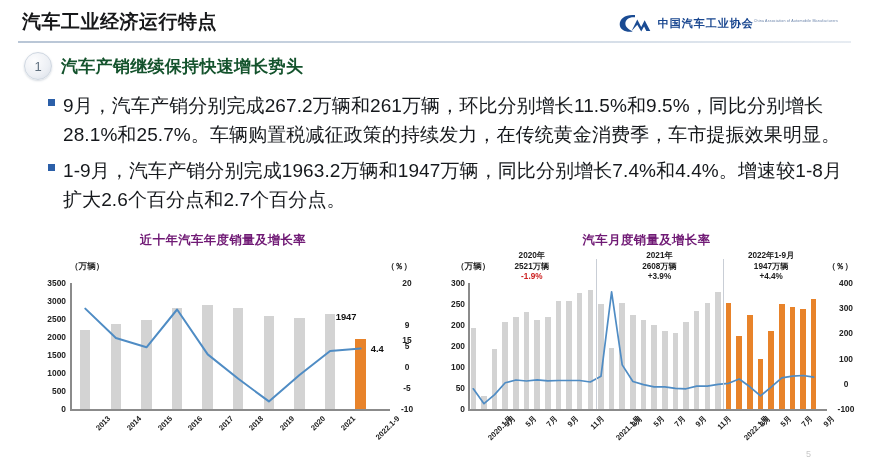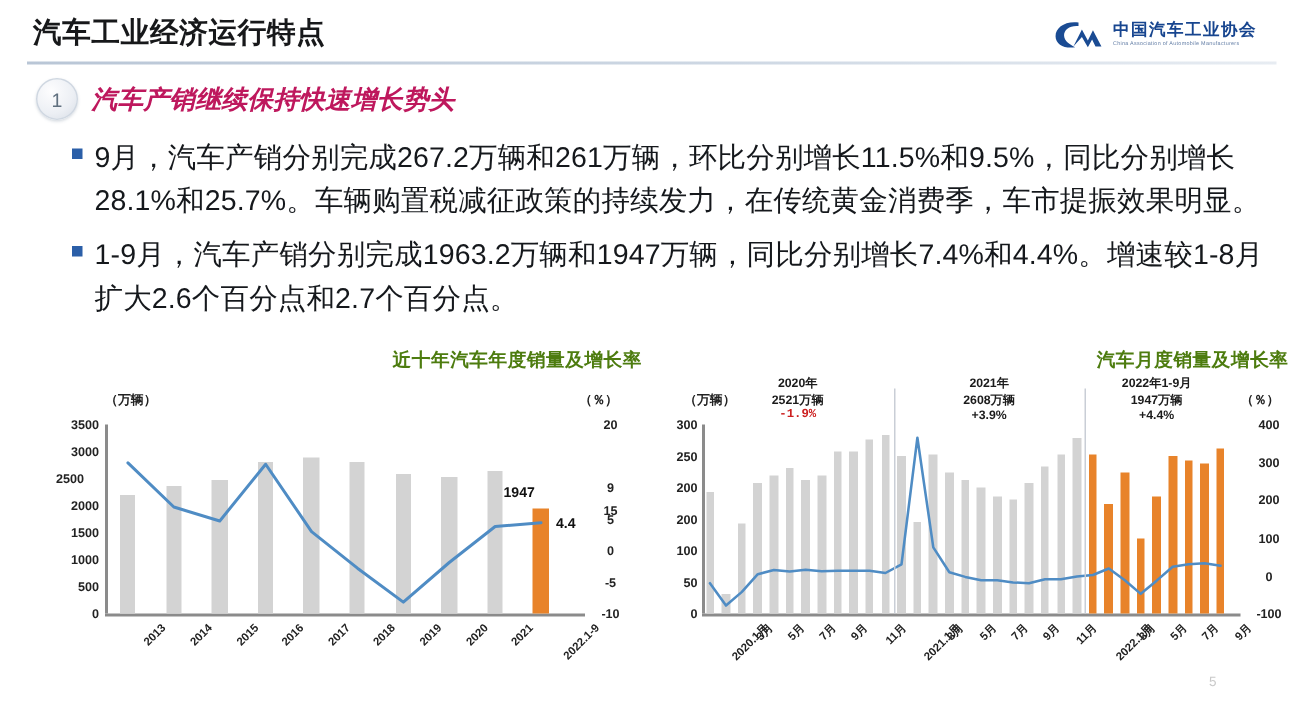--- a/index.html
+++ b/index.html
@@ -15,68 +15,68 @@
   .hdr-title{
     position:absolute;left:22px;top:9px;
     font-size:19px;font-weight:bold;letter-spacing:.5px;color:#17181a;
   }
   .hdr-rule{
     position:absolute;left:18px;top:41px;width:833px;height:2px;
     background:linear-gradient(90deg,#b9c6d6 0%,#cdd7e3 55%,#e7ecf2 100%);
   }
   .logo{position:absolute;right:16px;top:8px;height:30px;display:flex;align-items:center;gap:6px;}
   .logo-mark{width:34px;height:22px;}
-  .logo-txt{display:flex;flex-direction:column;line-height:1;justify-content:flex-end;}
+  .logo-txt{display:flex;flex-direction:row;line-height:1;justify-content:flex-end;}
   .logo-cn{font-size:11px;font-weight:bold;color:#17458f;letter-spacing:1px;}
   .logo-en{font-size:3.6px;color:#6781a8;letter-spacing:.2px;margin-top:2px;}
 
   
   .sec{position:absolute;left:24px;top:52px;display:flex;align-items:center;gap:9px;}
   .sec-num{
     width:26px;height:26px;border-radius:50%;
     background:radial-gradient(circle at 35% 30%,#fdfdfe 0%,#eceff4 60%,#d7dde6 100%);
     border:1px solid #cfd7e1;
     display:flex;align-items:center;justify-content:center;
     font-size:13px;color:#60707f;
     box-shadow:0 1px 2px rgba(90,110,135,.25);
   }
-  .sec-title{font-size:17px;font-weight:bold;color:#be185d;letter-spacing:.3px;font-style:italic;}
+  .sec-title{font-size:17px;font-weight:bold;color:#14532d;letter-spacing:.3px;}
 
   
   .bullets{position:absolute;left:48px;top:92px;width:806px;}
   .bl{display:flex;margin-bottom:7px;}
   .bl-mk{
     flex:0 0 auto;width:7px;height:7px;background:#2b5fa8;
     margin:7px 8px 0 0;
   }
   .bl-tx{font-size:19px;line-height:1.52;color:#15181c;letter-spacing:.1px;}
 
   
   .chart{position:absolute;top:232px;}
   .chart.left{left:18px;width:410px;height:232px;}
   .chart.right{left:434px;width:425px;height:232px;}
   .ch-title{
-    text-align:right;font-size:12.4px;font-weight:bold;color:#4d7c0f;
+    text-align:center;font-size:12.4px;font-weight:bold;color:#701a75;
     letter-spacing:.4px;
   }
   .ch-units{position:relative;height:14px;margin-top:12px;}
   .u-left{position:absolute;font-size:8.6px;font-weight:bold;color:#222;}
   .u-right{position:absolute;font-size:8.6px;font-weight:bold;color:#222;}
   .plot{position:relative;}
   .ax-lbl{position:absolute;font-size:8.4px;font-weight:bold;color:#222;
           text-align:right;line-height:1;}
   .ax-lbl.r{text-align:center;}
   .xcat{position:absolute;font-size:7.6px;font-weight:bold;color:#222;
         transform:rotate(-45deg);transform-origin:right top;white-space:nowrap;}
   .bar{position:absolute;bottom:0;background:#d3d3d3;}
   .bar.hl{background:#e8832a;}
   .dlabel{position:absolute;font-size:9.4px;font-weight:bold;color:#111;white-space:nowrap;}
   .annot{position:absolute;text-align:center;font-size:8.2px;font-weight:bold;
          color:#1b1b1b;line-height:1.28;white-space:nowrap;}
-  .annot .neg{color:#cc2020;font-family:Liberation Mono, monospace;}
+  .annot .neg{color:#cc2020;}
   .sep{position:absolute;width:1px;background:#c9ced6;}
 
   .page-no{position:absolute;right:43px;bottom:10px;font-size:9px;color:#c9c9c9;}
 </style>
 </head>
 <body>
 
 <div class="slide">
 
   <div class="hdr-title">汽车工业经济运行特点</div>
@@ -116,21 +116,21 @@
       <span class="u-right" style="right:16px;top:0;">（％）</span>
     </div>
     <div class="plot" id="plot-annual" style="height: 160px; width: 410px;">
         <div style="position:absolute;left:52px;top:8px;width:1.5px;height:126px;background:#8b8b8b;"></div>
         <div style="position:absolute;left:52px;top:134px;width:320px;height:1.5px;background:#8b8b8b;"></div>
         <div class="ax-lbl" style="left:14px;width:34px;top:130px;">0</div>
         <div class="ax-lbl" style="left:14px;width:34px;top:112px;">500</div>
         <div class="ax-lbl" style="left:14px;width:34px;top:94px;">1000</div>
         <div class="ax-lbl" style="left:14px;width:34px;top:76px;">1500</div>
         <div class="ax-lbl" style="left:14px;width:34px;top:58px;">2000</div>
-        <div class="ax-lbl" style="left:4px;width:34px;top:40px;">2500</div>
+        <div class="ax-lbl" style="left:14px;width:34px;top:40px;">2500</div>
         <div class="ax-lbl" style="left:14px;width:34px;top:22px;">3000</div>
         <div class="ax-lbl" style="left:14px;width:34px;top:4px;">3500</div>
         <div class="ax-lbl r" style="left:372px;width:34px;top:130px;">-10</div>
         <div class="ax-lbl r" style="left:372px;width:34px;top:109px;">-5</div>
         <div class="ax-lbl r" style="left:372px;width:34px;top:88px;">0</div>
         <div class="ax-lbl r" style="left:372px;width:34px;top:67px;">5</div>
         <div class="ax-lbl r" style="left:372px;width:34px;top:46px;">9</div>
         <div class="ax-lbl r" style="left:372px;width:34px;top:25px;margin-top:36px;">15</div>
         <div class="ax-lbl r" style="left:372px;width:34px;top:4px;">20</div>
         <div class="bar" style="left:62.098px;top:54.872px;width:10.404000000000002px;height:79.128px;"></div>
@@ -149,21 +149,21 @@
         <span class="xcat" style="left:71.3px;top:139px;">2013</span>
         <span class="xcat" style="left:101.89999999999999px;top:139px;">2014</span>
         <span class="xcat" style="left:132.5px;top:139px;">2015</span>
         <span class="xcat" style="left:163.10000000000002px;top:139px;">2016</span>
         <span class="xcat" style="left:193.70000000000002px;top:139px;">2017</span>
         <span class="xcat" style="left:224.3px;top:139px;">2018</span>
         <span class="xcat" style="left:254.90000000000003px;top:139px;">2019</span>
         <span class="xcat" style="left:285.50000000000006px;top:139px;">2020</span>
         <span class="xcat" style="left:316.1px;top:139px;">2021</span>
         <span class="xcat" style="left:346.70000000000005px;top:139px;">2022.1-9</span>
-        <span class="dlabel" style="left: 317.7px; top: 47px;">1947</span>
+        <span class="dlabel" style="left: 317.7px; top: 36px;">1947</span>
         <span class="dlabel" style="left: 352.7px; top: 67.52px;">4.4</span>
       </div>
   </div>
 
   <div class="chart right">
     <div class="ch-title">汽车月度销量及增长率</div>
     <div class="ch-units">
       <span class="u-left" style="left:22px;top:0;">（万辆）</span>
       <span class="u-right" style="right:6px;top:0;">（％）</span>
     </div>

